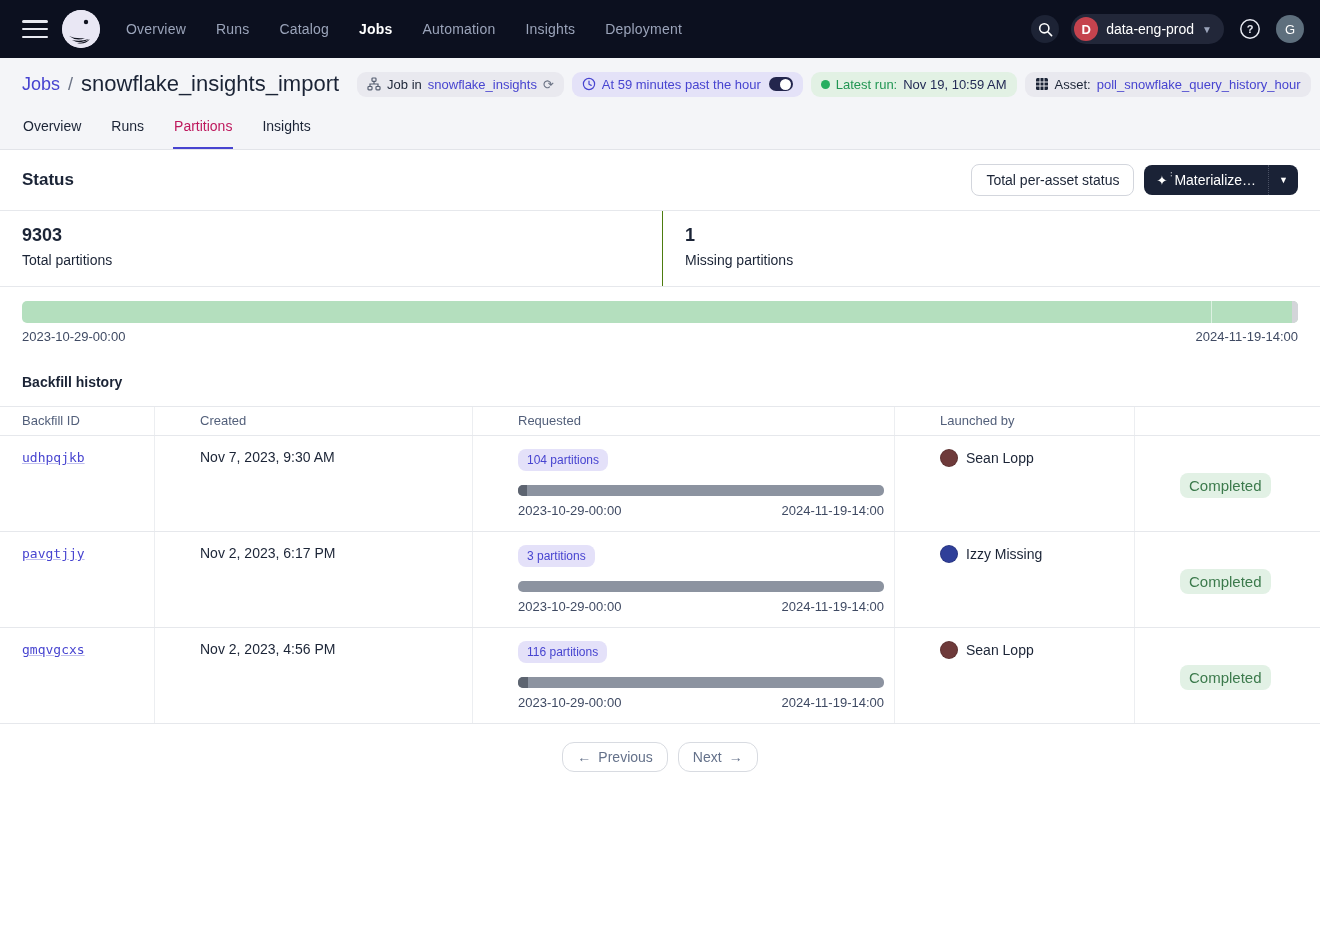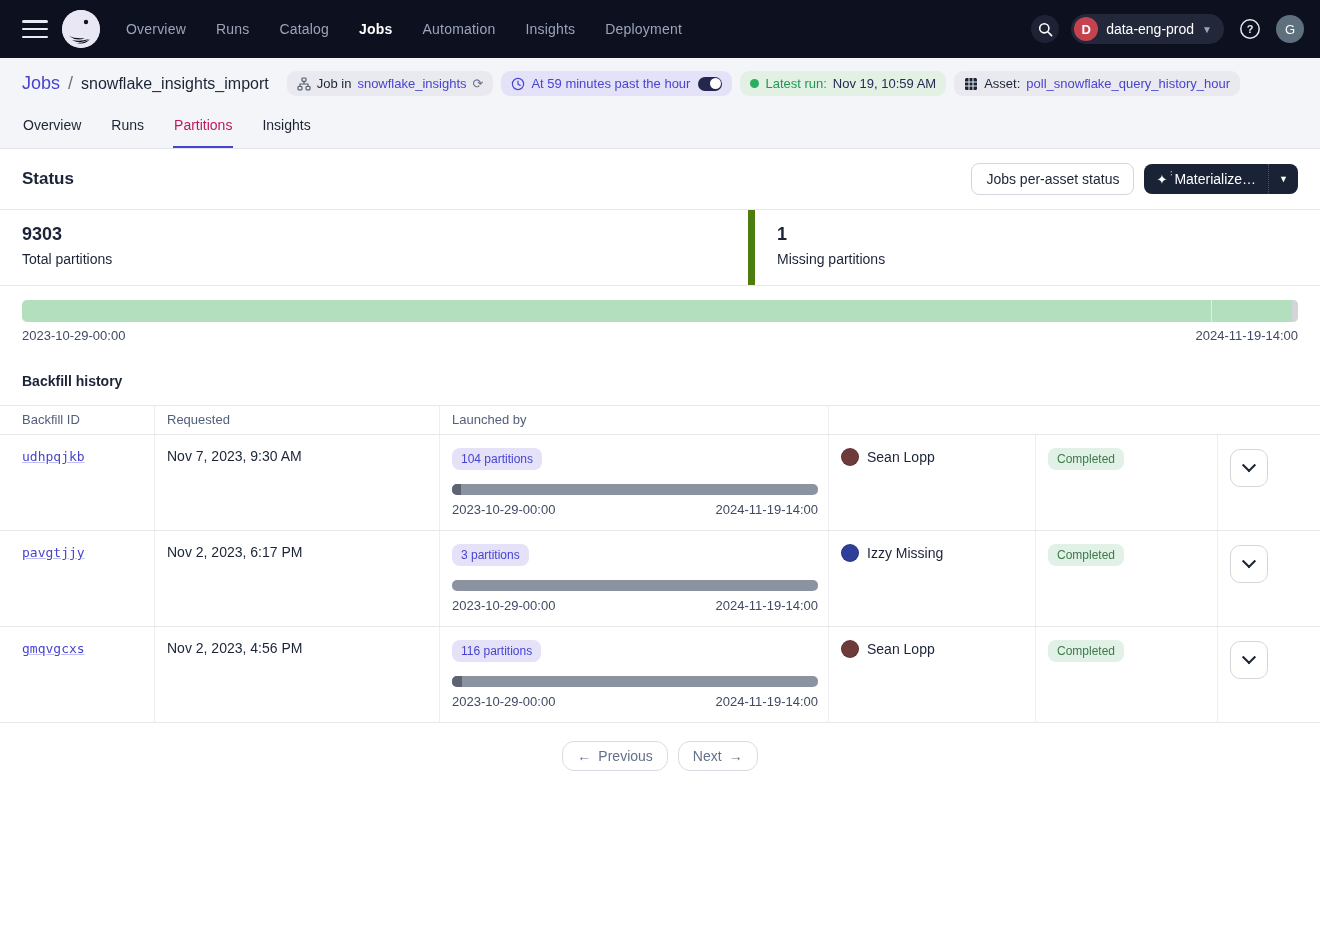--- a/index.html
+++ b/index.html
@@ -20,21 +20,21 @@
   .ws-avatar { width:24px; height:24px; border-radius:50%; background:#c5434e; color:#fff; font-size:13px; font-weight:bold; display:flex; align-items:center; justify-content:center; }
   .ws-name { color:#fff; font-size:14px; font-weight:500; }
   .ws-chev { color:#9ba4ba; font-size:10px; }
   .avatar-g { width:28px; height:28px; border-radius:50%; background:#5e6f7d; color:#fff; font-size:13px; font-weight:500; display:flex; align-items:center; justify-content:center; cursor:pointer; }
 
   
   .band { background:#f4f5f8; }
   .crumb-row { display:flex; align-items:center; padding:13px 22px 9px 22px; gap:8px; }
   .crumb-root { color:#4744d0; font-size:18px; text-decoration:none; cursor:pointer; }
   .crumb-sep { color:#6b7385; font-size:18px; }
-  .crumb-current { color:#1b2436; font-size:16px; font-weight:500; margin-right:10px; }
+  .crumb-current { color:#1b2436; font-size:22px; font-weight:500; margin-right:10px; }
   .badge { display:inline-flex; align-items:center; gap:6px; border-radius:9px; padding:5px 10px; font-size:13px; white-space:nowrap; }
   .badge.gray { background:#e9e9ef; color:#1b2436; }
   .badge.lavender { background:#e4e2f8; color:#4744d0; }
   .badge.green { background:#e2f1e4; color:#219653; }
   .badge a { color:#4744d0; text-decoration:none; cursor:pointer; }
   .badge .dark { color:#1b2436; }
   .badge .navy { color:#232a55;text-align:center; }
   .icon13 { width:14px; height:14px; display:inline-flex; }
   .toggle { width:24px; height:14px; border-radius:8px; background:#23264d; position:relative; margin-left:2px; cursor:pointer; }
   .toggle::after { content:""; position:absolute; right:1.5px; top:1.5px; width:11px; height:11px; border-radius:50%; background:#ffffff; }
@@ -53,50 +53,50 @@
   .btn-outline { background:#fff; border:1px solid #d3d6dd; border-radius:8px; padding:7px 14px; font-size:14px; color:#1b2436; cursor:pointer; font-family:inherit; }
   .btn-dark { display:flex; align-items:stretch; background:#1a2236; border-radius:8px; color:#fff; overflow:hidden; cursor:pointer; }
   .btn-dark .main { display:flex; align-items:center; gap:7px; padding:7px 12px; font-size:14px; }
   .btn-dark .chev { display:flex; align-items:center; padding:0 10px; border-left:1px dotted #4a5164; font-size:9px; }
   .sparkle { font-size:13px; position:relative; }
   .sparkle::after { content:"∶"; position:absolute; right:-5px; top:-3px; font-size:8px; }
 
   
   .stats { display:flex; border-top:1px solid #e6e8ec; border-bottom:1px solid #e6e8ec; }
   .stat { padding:14px 22px 18px 22px; }
-  .stat:first-child { width:755px; border-right:7px solid #4d7c0f; }
+  .stat:first-child { width:663px; border-right:1px solid #4d7c0f; }
   .stat-value { font-size:18px; font-weight:bold; color:#1b2436; }
   .stat-label { font-size:14px; color:#1b2436; margin-top:6px; }
 
   
   .bigbar-wrap { padding:14px 22px 6px 22px; }
   .bigbar { height:22px; border-radius:5px; background:#b4dfbe; position:relative; overflow:hidden; }
   .bigbar .seg-line { position:absolute; top:0; bottom:0; left:93.2%; width:1px; background:rgba(255,255,255,.55); }
   .bigbar .missing { position:absolute; top:0; bottom:0; right:0; width:6px; background:#d3d5d9; }
   .bigbar-labels { display:flex; justify-content:space-between; font-size:13px; color:#3f4a63; margin-top:6px; }
 
   
   .bf-heading { font-size:14px; font-weight:bold; padding:24px 22px 16px 22px; }
   .bf-table { width:1320px; }
-  .bf-hrow, .bf-row { display:grid; grid-template-columns:155px 285px 389px 207px 182px 102px; }
+  .bf-hrow, .bf-row { display:grid; grid-template-columns:155px 285px 389px 207px 182px 102px;gap:33px; }
   .bf-hrow { border-top:1px solid #e6e8ec; border-bottom:1px solid #e6e8ec; }
   .bf-hcell { font-size:13px; color:#525f7a; padding:6px 12px 7px 12px; border-right:1px solid #eceef1; }
   .bf-hcell:first-child { padding-left:22px; }
   .bf-hcell:last-child, .bf-cell:last-child { border-right:none; }
   .bf-row { border-bottom:1px solid #e6e8ec; }
   .bf-cell { padding:13px 12px; border-right:1px solid #eceef1; font-size:14px; }
   .bf-cell:first-child { padding-left:22px; }
   .bf-id { font-family:"DejaVu Sans Mono", monospace; font-size:13px; color:#4744d0; text-decoration:underline; text-decoration-color:rgba(71,68,208,.35); cursor:pointer;text-align:center; }
   .req-pill { display:inline-block; background:#e4e1f9; color:#4744d0; font-size:12px; border-radius:8px; padding:4px 9px; cursor:pointer; }
   .req-bar { height:11px; border-radius:5px; background:#8c93a0; margin-top:14px; position:relative; overflow:hidden; width:366px; }
   .req-bar .cap { position:absolute; left:0; top:0; bottom:0; background:#5d6470; }
   .req-dates { display:flex; justify-content:space-between; width:366px; font-size:13px; color:#3f4a63; margin-top:7px; }
   .launcher { display:flex; align-items:center; gap:8px; }
   .l-avatar { width:18px; height:18px; border-radius:50%; flex:none; border:1px solid rgba(0,0,0,.15); }
-  .status-pill { display:inline-block; background:#e2f1e5; color:#3c7a4c; font-size:12px; border-radius:8px; padding:4px 9px; }
+  .status-pill { display:inline-block; background:#e2f1e5; color:#3c7a4c; font-size:15px; border-radius:8px; padding:4px 9px;margin-top:24px; }
   .row-menu-btn { width:38px; height:38px; background:#fff; border:1px solid #d3d6dd; border-radius:10px; display:flex; align-items:center; justify-content:center; cursor:pointer; margin-top:1px; }
   .chev-down { width:10px; height:10px; border-right:2px solid #1b2436; border-bottom:2px solid #1b2436; transform:rotate(45deg) translate(-2px,-2px); }
 
   
   .pagination { display:flex; justify-content:center; gap:10px; margin-top:18px; }
   .page-btn { background:#fff; border:1px solid #d8dbe1; border-radius:12px; padding:6px 14px; font-size:14px; color:#64718a; cursor:pointer; font-family:inherit; display:flex; align-items:center; gap:7px; }
 </style>
 </head>
 <body>
 
@@ -199,21 +199,21 @@
     <span class="tab">Overview</span>
     <span class="tab">Runs</span>
     <span class="tab active">Partitions</span>
     <span class="tab">Insights</span>
   </div>
 </div>
 
 <div class="status-row">
   <span class="status-title">Status</span>
   <div class="status-actions">
-    <button class="btn-outline">Jobs per-asset status</button>
+    <button class="btn-outline">Total per-asset status</button>
     <div class="btn-dark">
       <span class="main">
         <span class="sparkle">✦</span>
         <span>Materialize…</span>
       </span>
       <span class="chev">▼</span>
     </div>
   </div>
 </div>
 
@@ -237,20 +237,21 @@
     <span>2023-10-29-00:00</span>
     <span>2024-11-19-14:00</span>
   </div>
 </div>
 
 <div class="bf-heading">Backfill history</div>
 
 <div class="bf-table">
   <div class="bf-hrow">
     <div class="bf-hcell">Backfill ID</div>
+    <div class="bf-hcell">Created</div>
     <div class="bf-hcell">Requested</div>
     <div class="bf-hcell">Launched by</div>
     <div class="bf-hcell"></div>
   </div>
   <div id="bf-rows">
   <div class="bf-row">
     <div class="bf-cell">
       <a class="bf-id">udhpqjkb</a>
     </div>
     <div class="bf-cell">

